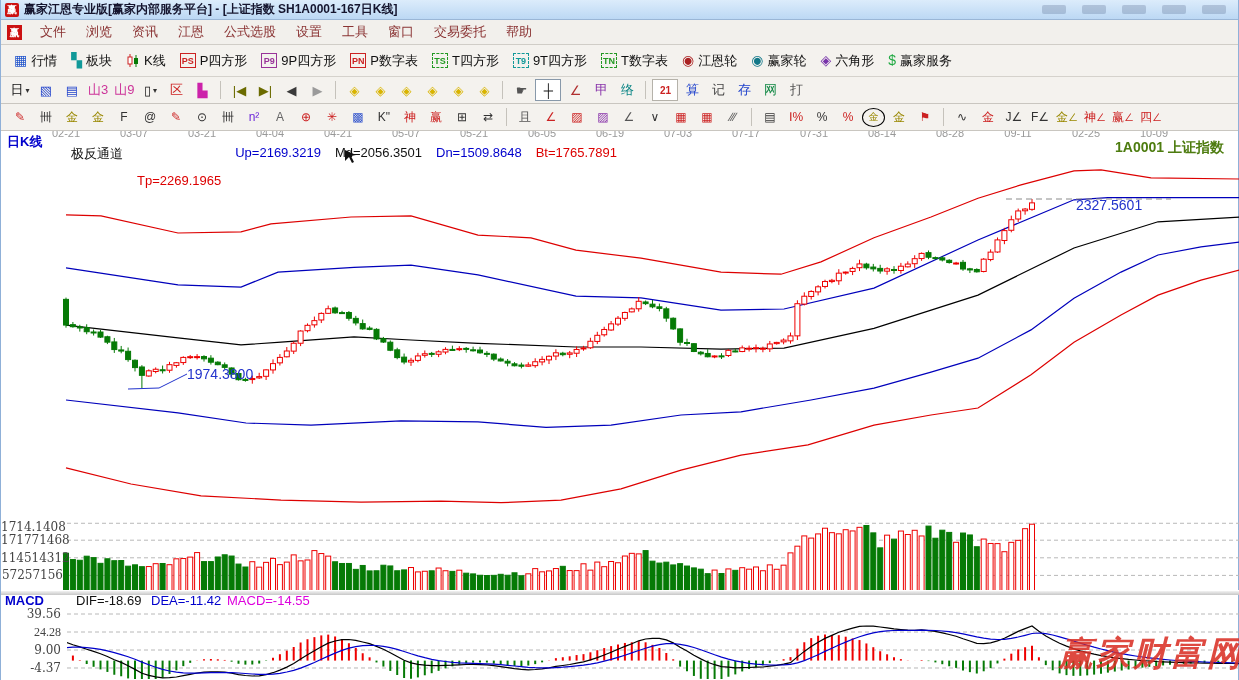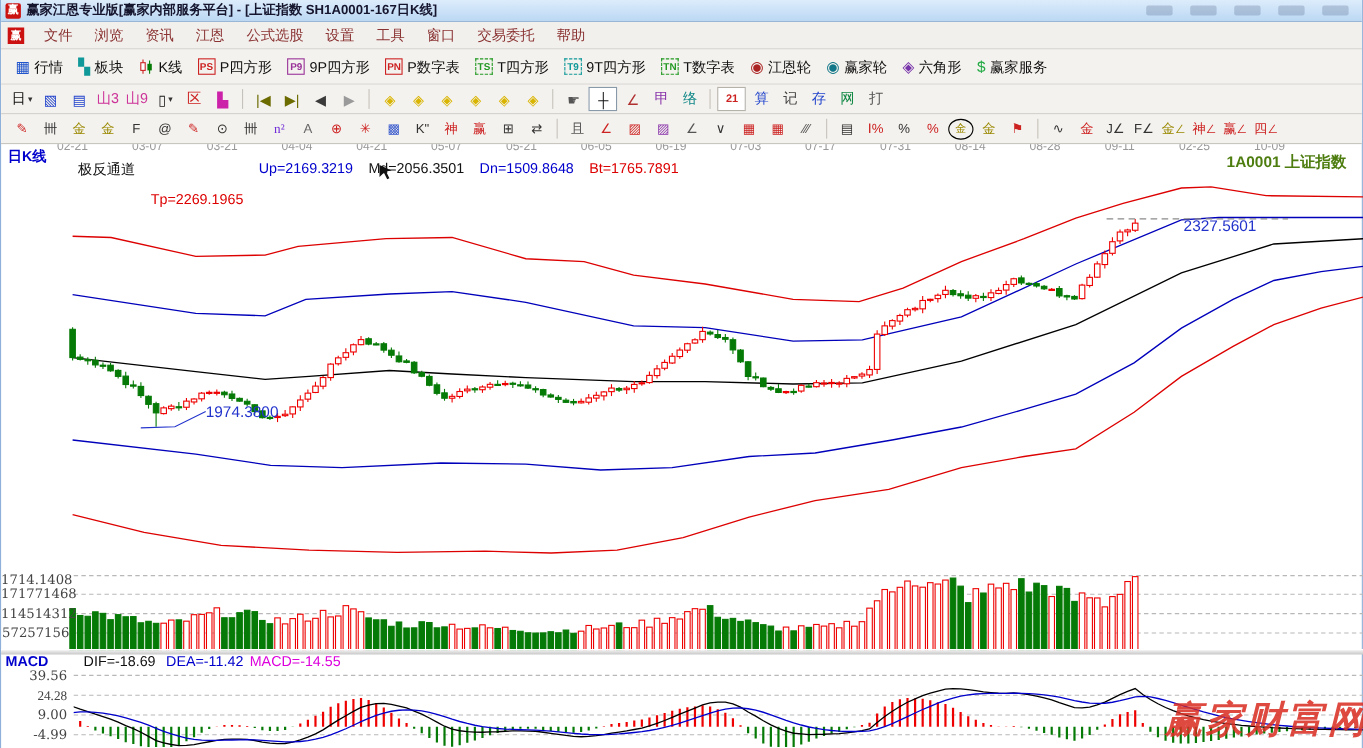--- a/index.html
+++ b/index.html
@@ -884,21 +884,21 @@
         <span class="tbi tb3-item">
           <span style="color: rgb(204, 34, 34);">✎</span>
         </span>
         <span class="tbi tb3-item">
           <span style="color: rgb(51, 51, 51);">⊙</span>
         </span>
         <span class="tbi tb3-item">
           <span style="color: rgb(51, 51, 51);">卌</span>
         </span>
         <span class="tbi tb3-item">
-          <span style="color: #6d28d9; font-family: Liberation Serif, serif;">n²</span>
+          <span style="color: #6d28d9;">n²</span>
         </span>
         <span class="tbi tb3-item">
           <span style="color: rgb(102, 102, 102);">A</span>
         </span>
         <span class="tbi tb3-item">
           <span style="color: rgb(204, 34, 34);">⊕</span>
         </span>
         <span class="tbi tb3-item">
           <span style="color: rgb(204, 34, 34);">✳</span>
         </span>
@@ -1035,15 +1035,15 @@
       <span class="abs date-label" style="left: 929px; top: 127px;">08-28</span>
       <span class="abs date-label" style="left: 997px; top: 127px;">09-11</span>
       <span class="abs date-label" style="left: 1065px; top: 127px;">02-25</span>
       <span class="abs date-label" style="left: 1133px; top: 127px;">10-09</span>
       <span class="abs num-label" style="left: 0px; top: 533.197px;">171771468</span>
       <span class="abs num-label" style="left: 0px; top: 550.798px;">114514312</span>
       <span class="abs num-label" style="left: 0px; top: 568.399px;">57257156</span>
       <span class="abs macd-scale" style="left: 0px; top: 607px;">39.56</span>
       <span class="abs macd-scale" style="left: 0px; top: 625px; font-family: Liberation Serif, serif;">24.28</span>
       <span class="abs macd-scale" style="left: 0px; top: 643px;">9.00</span>
-      <span class="abs macd-scale" style="left: 0px; top: 661px;">-4.99</span>
+      <span class="abs macd-scale" style="left: 0px; top: 661px;">-4.37</span>
     </div>
 </div>
 
 </body></html>

